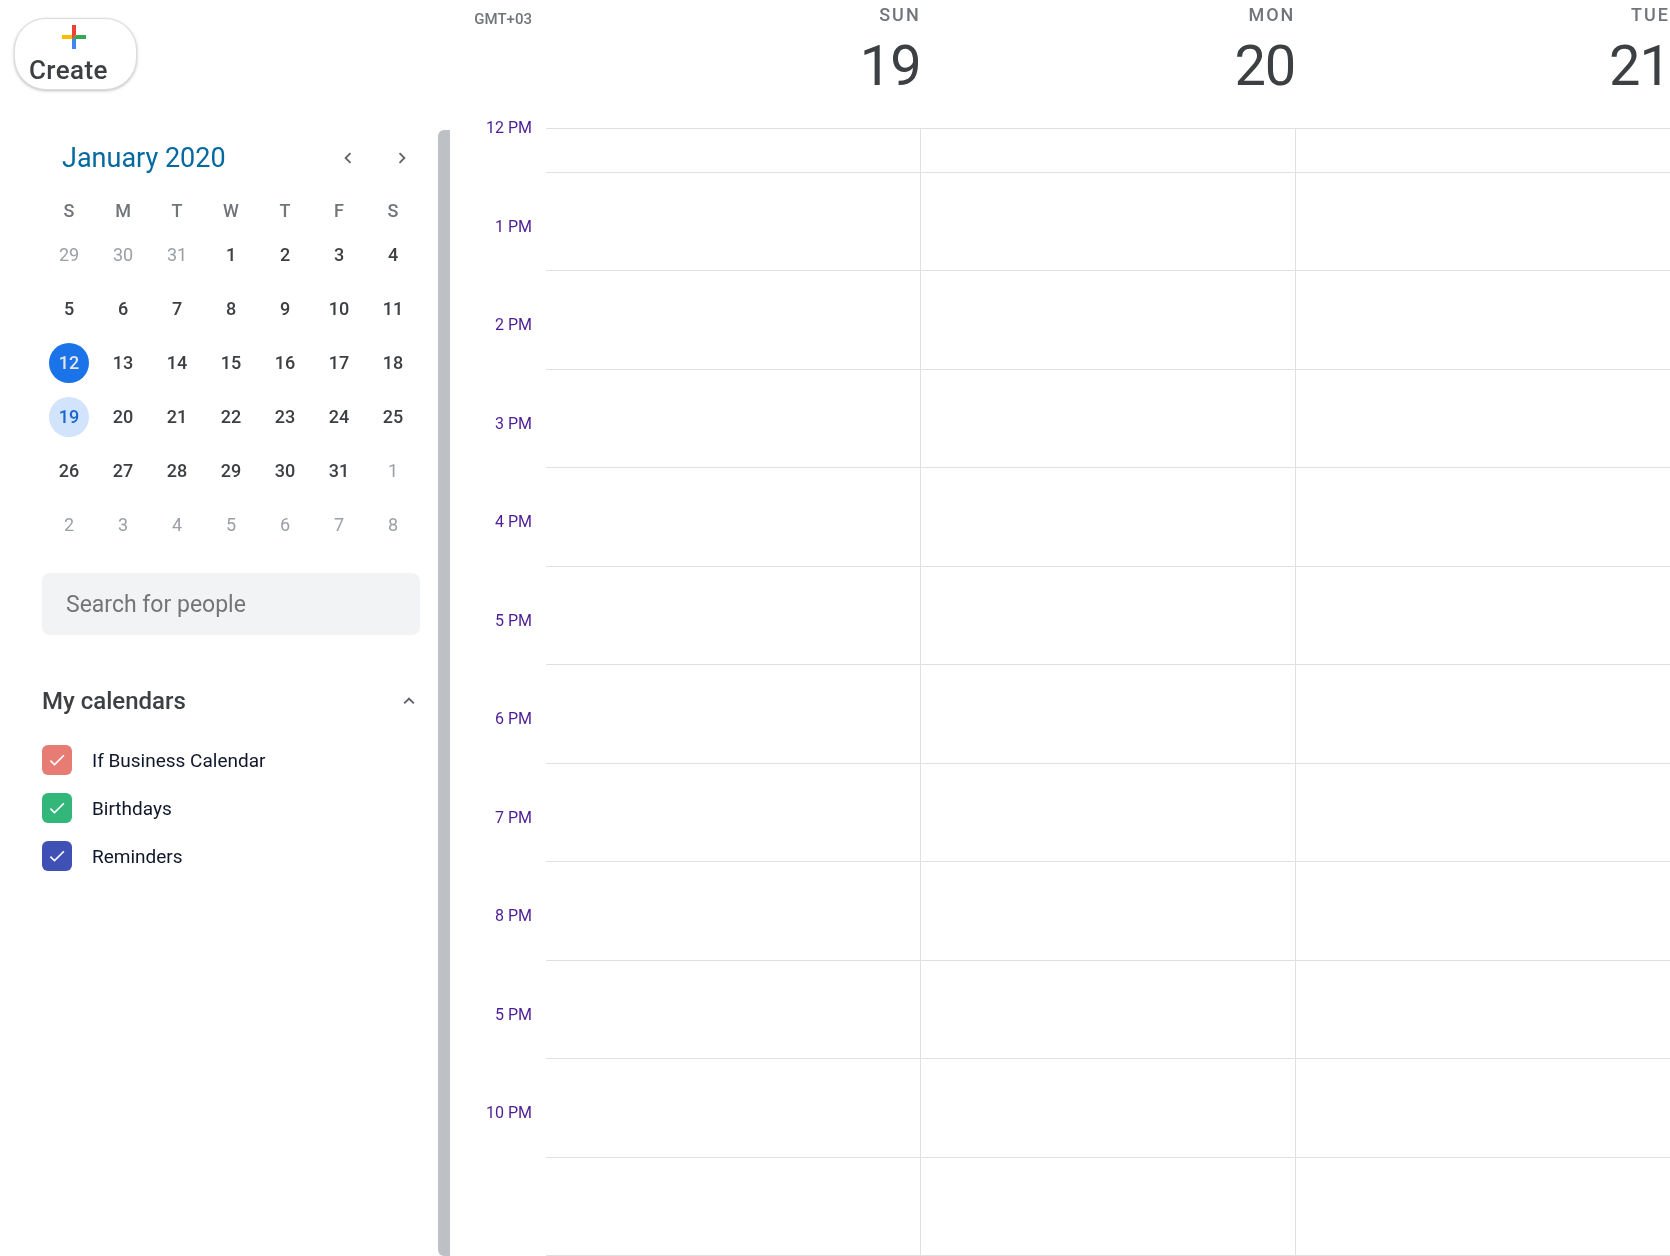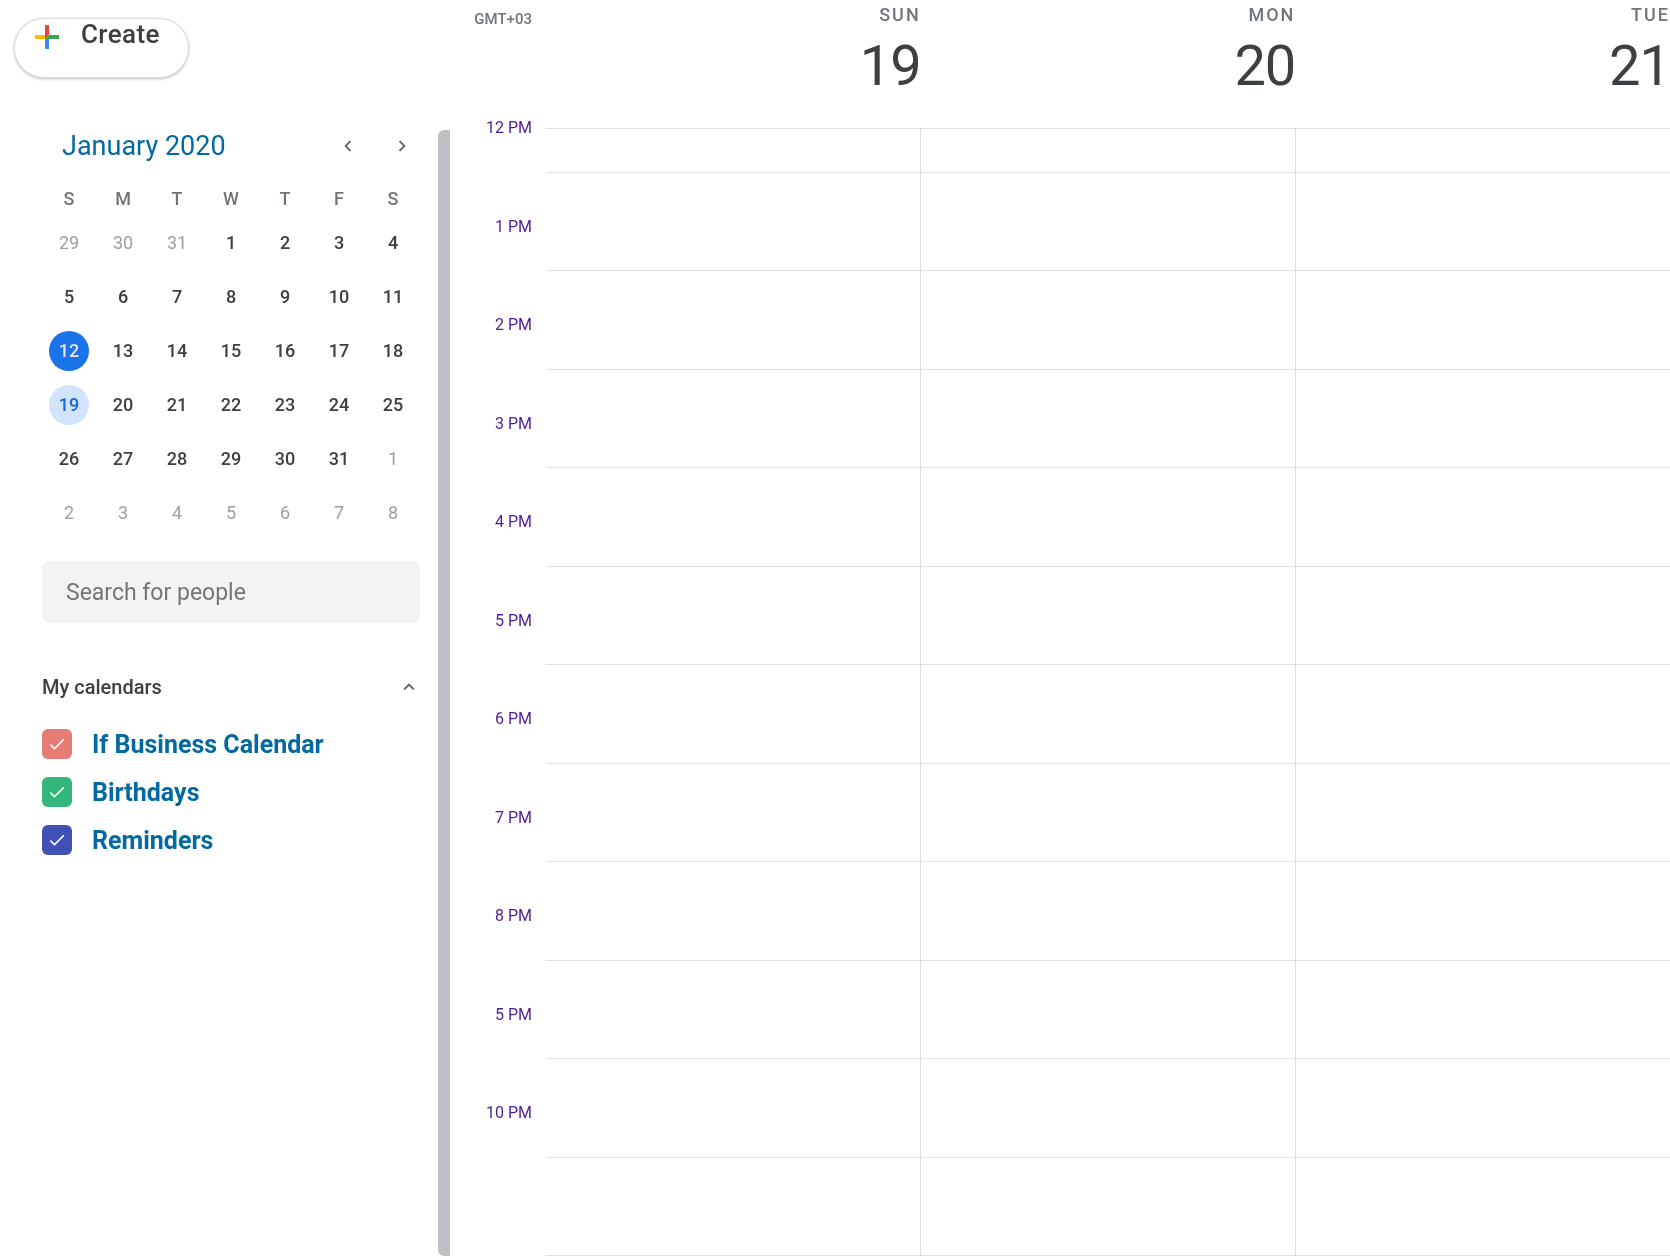--- a/index.html
+++ b/index.html
@@ -1,45 +1,45 @@
 <!DOCTYPE html>
 <html><head>
 <meta charset="utf-8">
 <style>
   * { box-sizing: border-box; font-family: 'Google Sans', Roboto, Arial, sans-serif; -webkit-font-smoothing: antialiased; }
   body { margin:0; padding:0; background:#fff; color:#3c4043; width:1670px; height:1256px; overflow:hidden; }
   .root { display:flex; height:100%; }
   .sidebar { width:450px; padding:18px 2px 0 14px; }
-  .create-btn { display:inline-flex; align-items:flex-start; height:60px; padding:0 28px 0 14px; border:1px solid #dadce0; border-radius:32px; background:#fff; box-shadow:0 1px 2px rgba(60,64,67,.2), 0 1px 3px 1px rgba(60,64,67,.1); cursor:pointer; }
+  .create-btn { display:inline-flex; align-items:flex-end; height:72px; padding:0 28px 0 14px; border:1px solid #dadce0; border-radius:32px; background:#fff; box-shadow:0 1px 2px rgba(60,64,67,.2), 0 1px 3px 1px rgba(60,64,67,.1); cursor:pointer;flex-direction:column; }
   .create-btn .plus { width:36px; height:36px; margin-right:16px; }
   .create-btn span.label { font-size:26px; color:#3c4043; letter-spacing:0.4px; font-weight:500; }
   .minical { margin-top:50px; padding:0 28px 0 28px; }
   .minical-header { display:flex; align-items:center; justify-content:space-between; }
   .minical-title { font-size:27px; color:#0369a1;margin-left:20px; }
   .minical-nav { display:flex; gap:18px; }
   .chev-btn { width:36px; height:36px; display:flex; align-items:center; justify-content:center; border:none; background:transparent; cursor:pointer; color:#5f6368; border-radius:50%; }
   .chev-btn svg { width:22px; height:22px; fill:#5f6368; }
   .minical-grid { display:grid; grid-template-columns:repeat(7,1fr); margin-top:24px; row-gap:14px; }
   .minical-dow { color:#70757a; font-size:18px; text-align:center; font-weight:500; }
   .minical-day { width:40px; height:40px; line-height:40px; margin:0 auto; text-align:center; font-size:18px; color:#3c4043; border-radius:50%; cursor:pointer; font-weight:500;}
   .minical-day.other { color:#9aa0a6; font-weight:400;}
   .minical-day.today { background:#1a73e8; color:#e5e5e5; }
   .minical-day.selected { background:#d2e3fc; color:#1967d2; }
   .search-box { margin:28px 28px 0 28px; background:#f1f3f4; border-radius:8px; height:62px; display:flex; align-items:center; padding:0 22px; }
   .search-box input { border:none; background:transparent; outline:none; font-size:23px; color:#5f6368; width:100%; }
   .cal-list { margin-top:52px; padding:0 28px; }
   .cal-list-header { display:flex; align-items:center; justify-content:space-between; cursor:pointer; }
-  .cal-list-header .title { font-size:20px; color:#3c4043; font-weight:500;}
+  .cal-list-header .title { font-size:24px; color:#3c4043; font-weight:500;}
   .cal-list-header svg { width:22px; height:22px; fill:#5f6368; }
   .cal-items { margin-top:30px; display:flex; flex-direction:column; gap:18px; }
   .cal-item { display:flex; align-items:center; cursor:pointer; }
   .cal-check { width:30px; height:30px; border-radius:6px; margin-right:20px; display:flex; align-items:center; justify-content:center; flex-shrink:0; }
   .cal-check svg { width:20px; height:20px; fill:#fff; }
   .cal-check.unchecked { background:#fff; border:3px solid #1a73e8; border-radius:5px; }
-  .cal-item .name { font-size:25px; color:#0369a1;font-weight:bold; }
+  .cal-item .name { font-size:19px; color:#0f172a; }
   .main { flex:1; display:flex; position:relative; }
   .tz-col { width:96px; text-align:right; padding-top:6px; }
   .tz-label { font-size:15px; color:#70757a; padding-right:14px; height:120px; box-sizing:border-box; padding-top:4px; font-weight:500;}
   .hours { }
   .hour-label { font-size:16px; color:#4c1d95; padding-right:14px; height:98.5px; position:relative; top:-8px; }
   .grid-wrap { flex:1; display:flex; flex-direction:column; position:relative; }
   .scroll-indicator { position:absolute; left:-12px; top:130px; bottom:0; width:12px; background:#bdc1c6; border-radius:6px 0 0 6px; }
   .day-headers { display:flex; height:130px; border-bottom:1px solid #e0e0e0; }
   .day-header { flex:1; text-align:right; padding-top:4px; }
   .day-header .dow { font-size:18px; color:#70757a; letter-spacing:2px; font-weight:500; }

